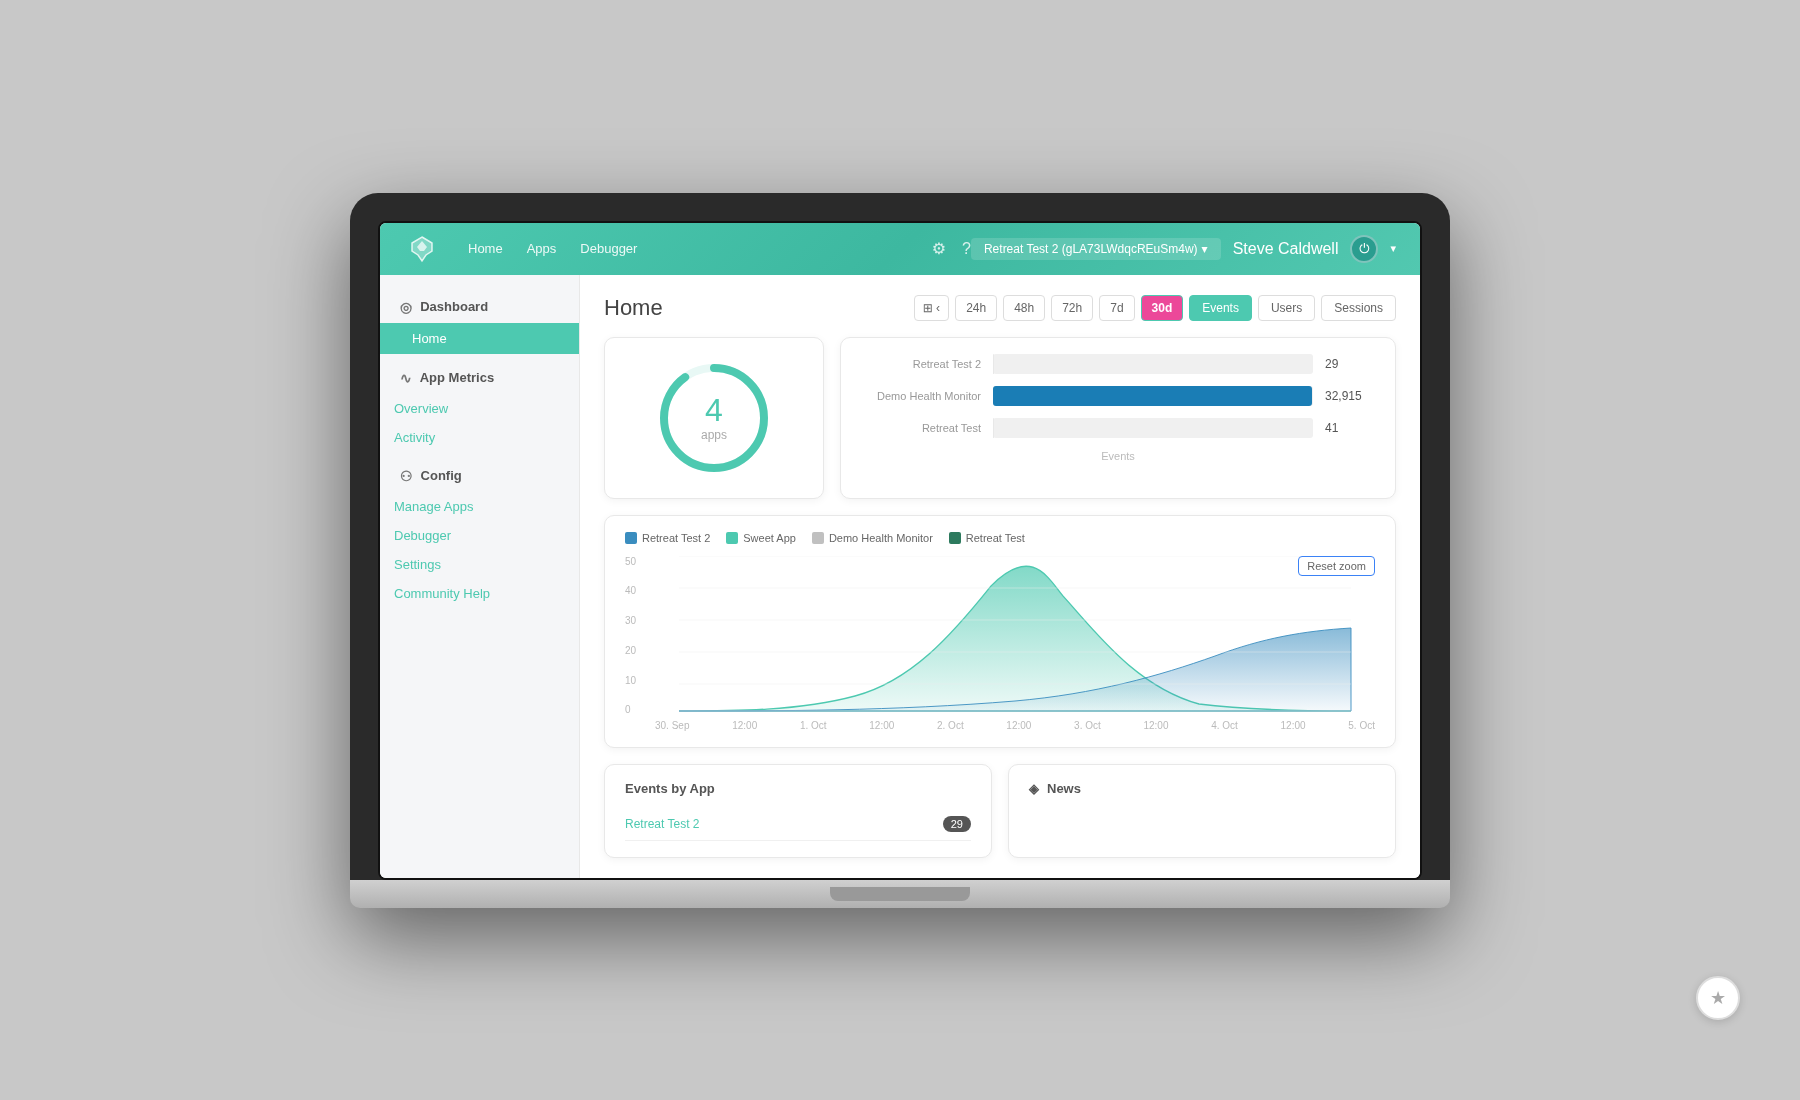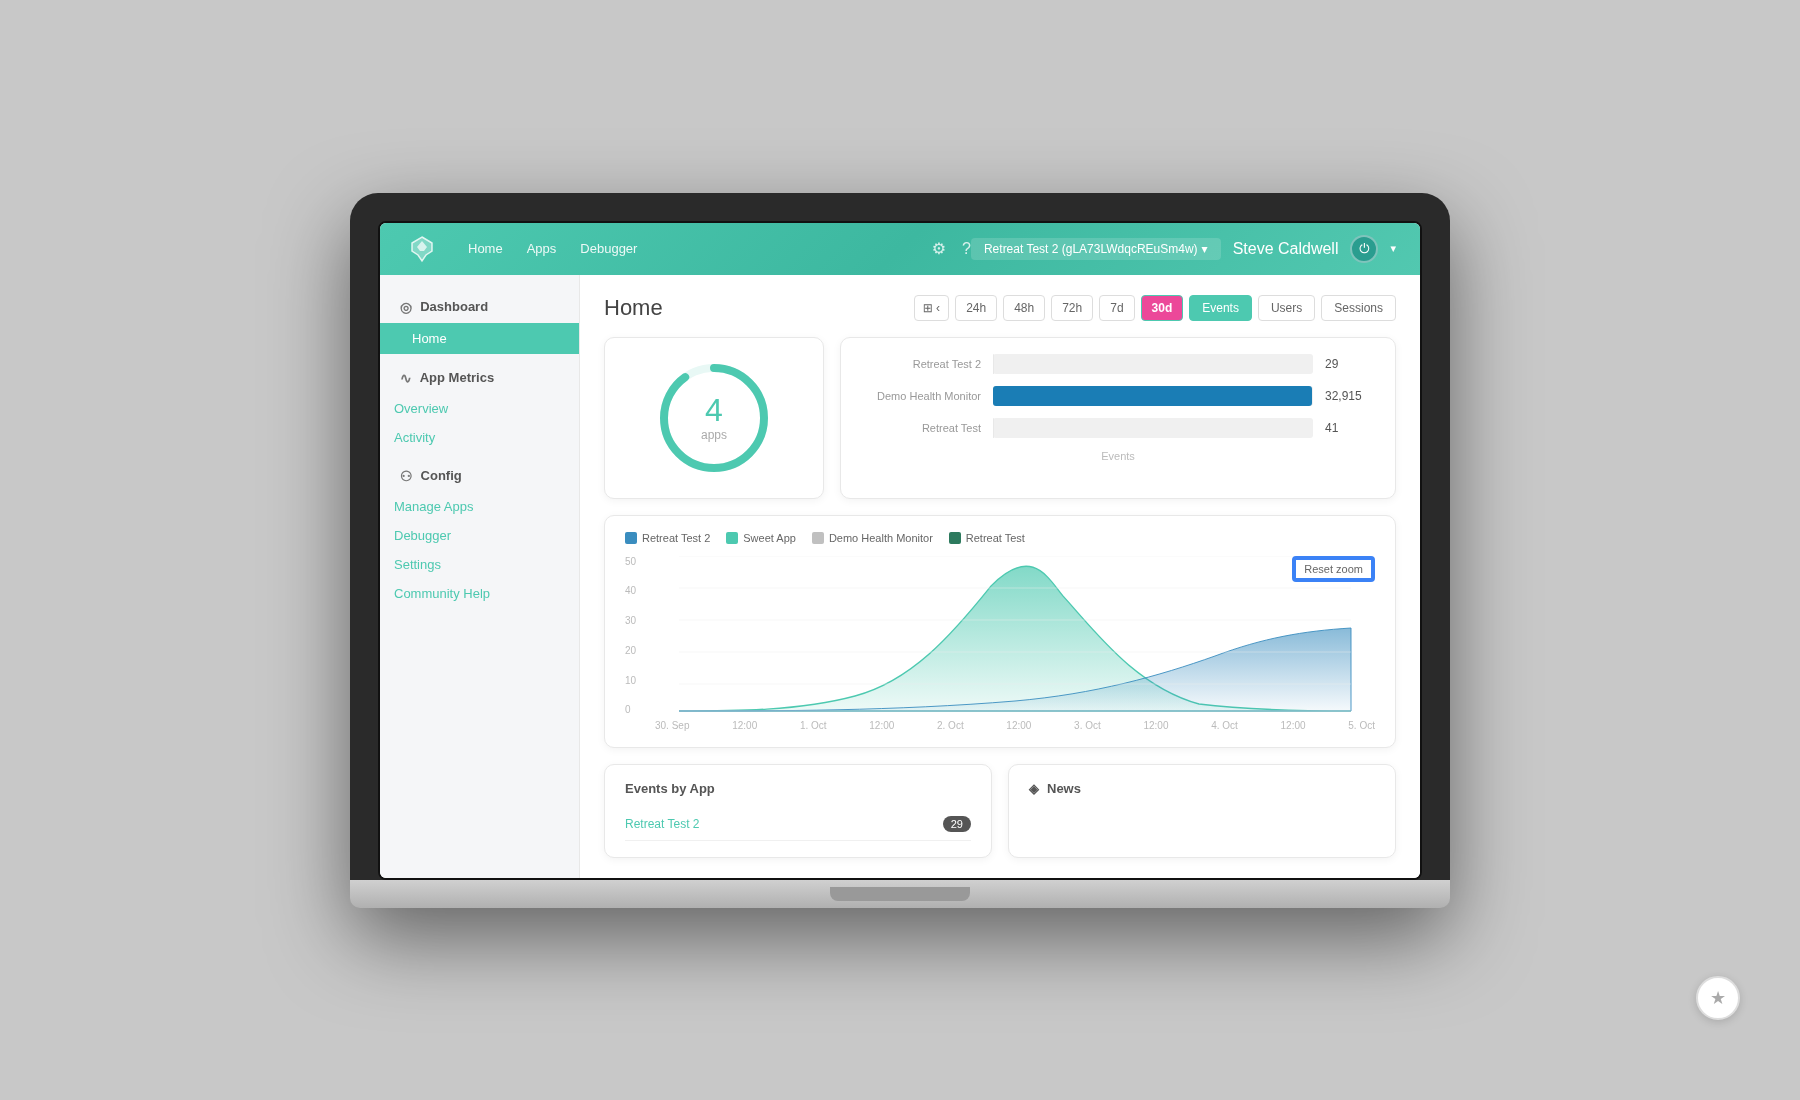--- a/index.html
+++ b/index.html
@@ -363,21 +363,21 @@
     }
     .chart-svg {
       width: 100%;
       height: 100%;
     }
     .reset-zoom-btn {
       position: absolute;
       top: 0;
       right: 0;
       padding: 3px 8px;
-      border: 4px solid #3b82f6;
+      border: 1px solid #3b82f6;
       border-radius: 4px;
       font-size: 11px;
       color: #666;
       background: #fff;
       cursor: pointer;
     }
     .y-labels {
       position: absolute;
       left: 0;
       top: 0;

